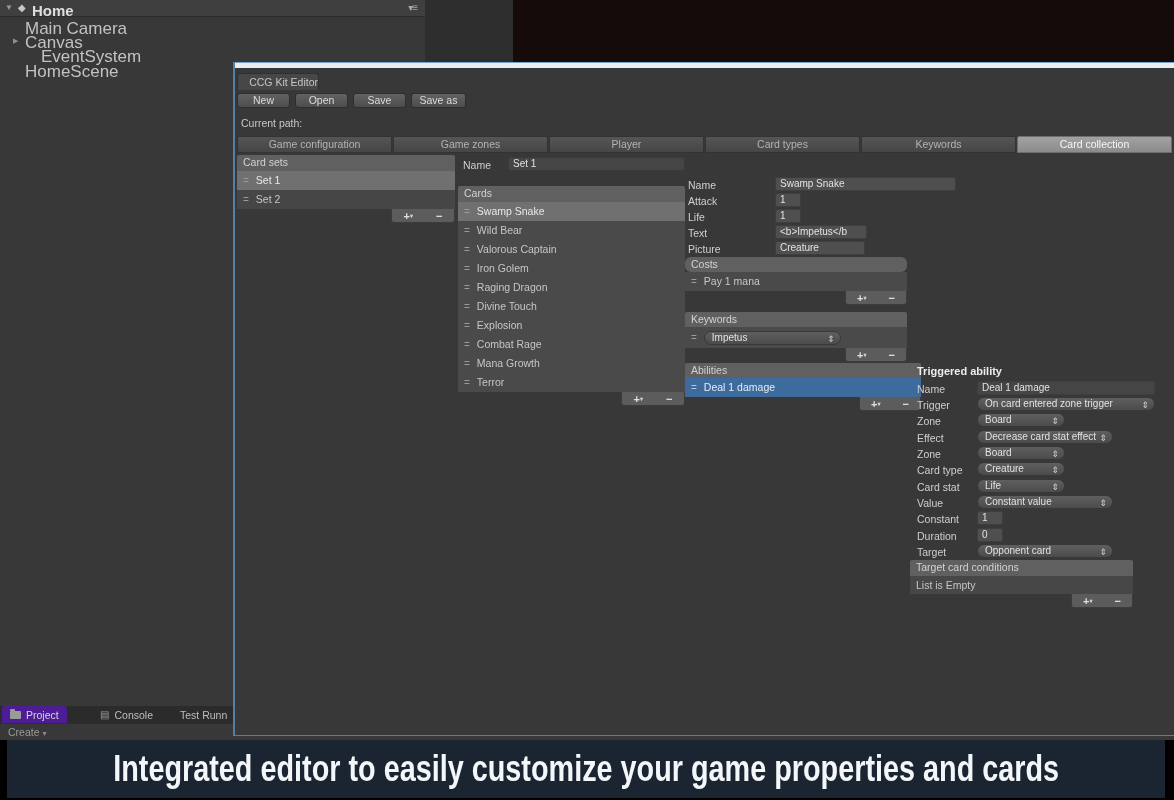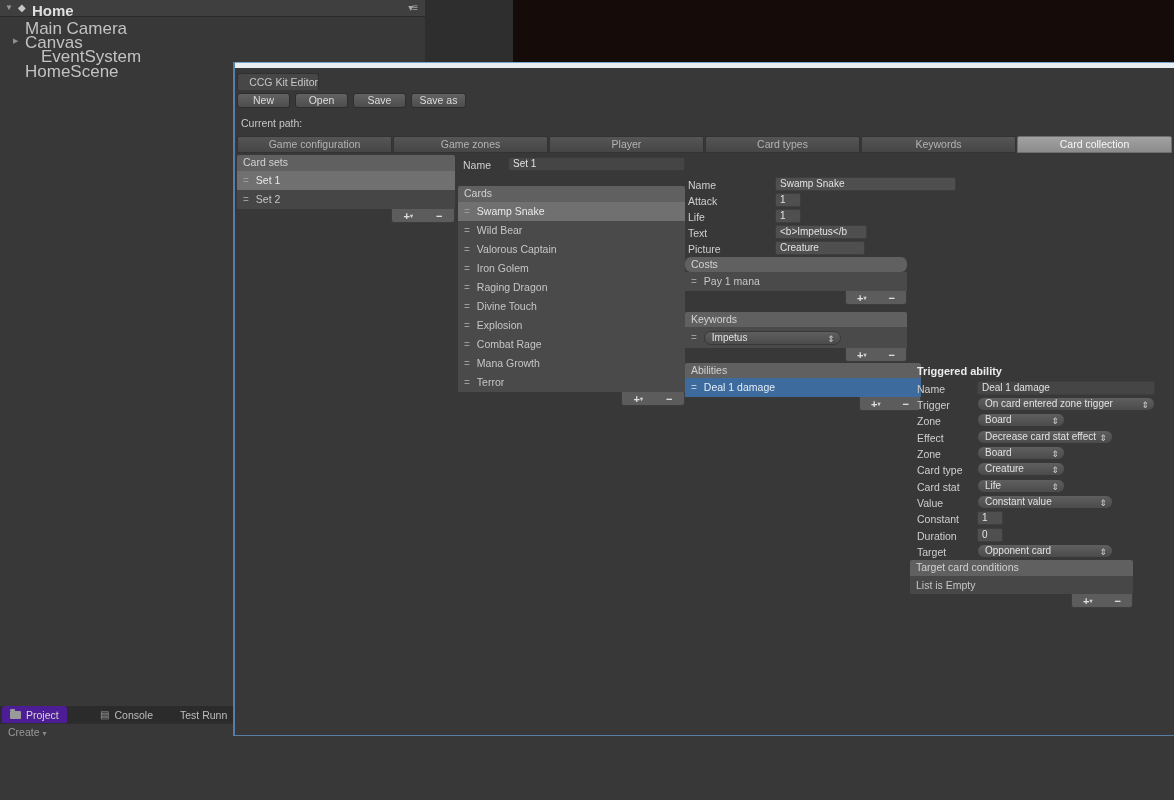--- a/index.html
+++ b/index.html
@@ -297,14 +297,19 @@
       </div>
       <div class="lfoot" style="height:16px; background:transparent;">
         <div class="ftr" style="width:62px;">
           <span class="plus"><span>+</span><span class="pm">▾</span></span>
           <span class="minus">−</span>
         </div>
       </div>
     </div>
   </div>
 
+  <div class="caption">
+    <div class="caption-inner">
+      <span>Integrated editor to easily customize your game properties and cards</span>
+    </div>
+  </div>
 
 </div>
 
 </body></html>

